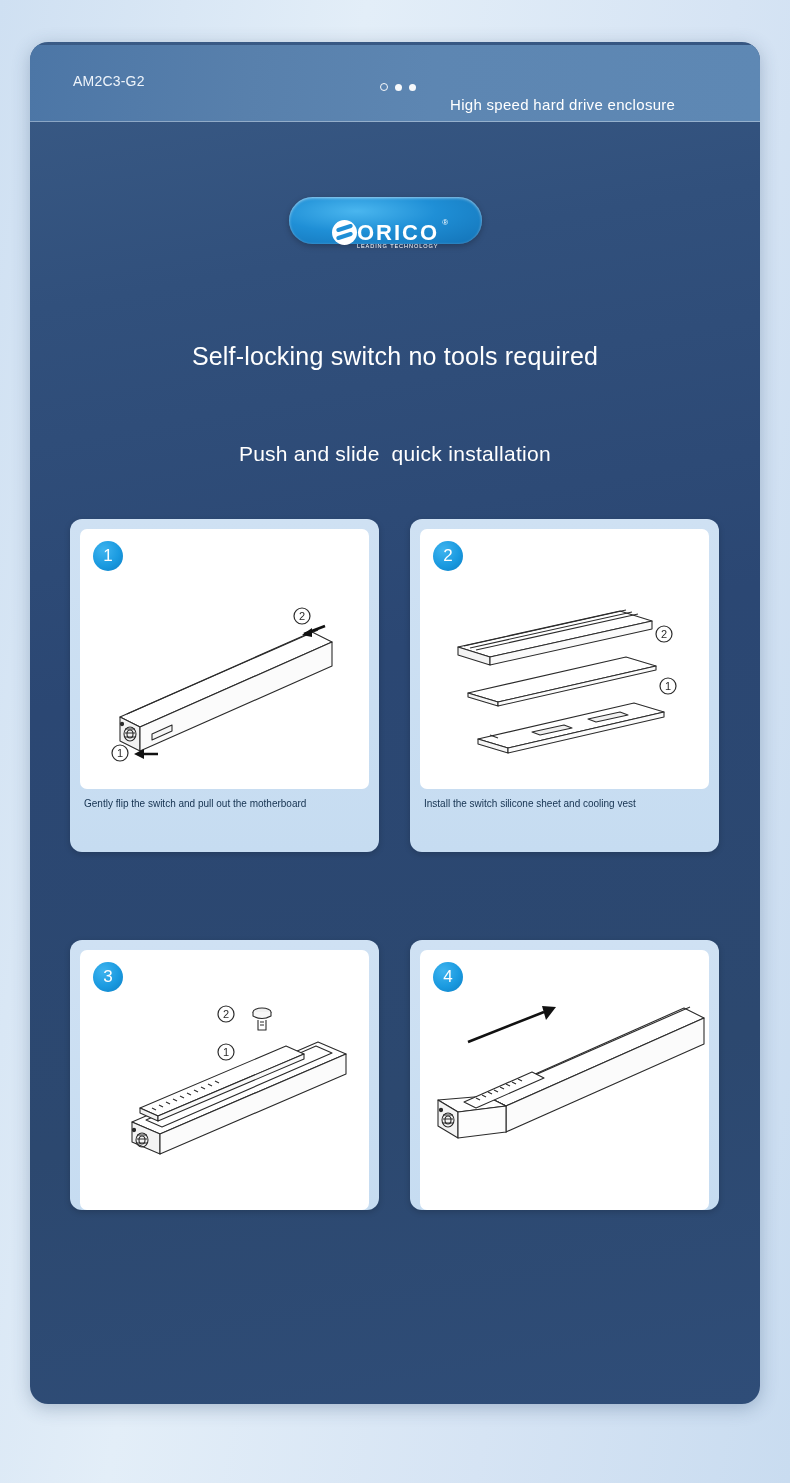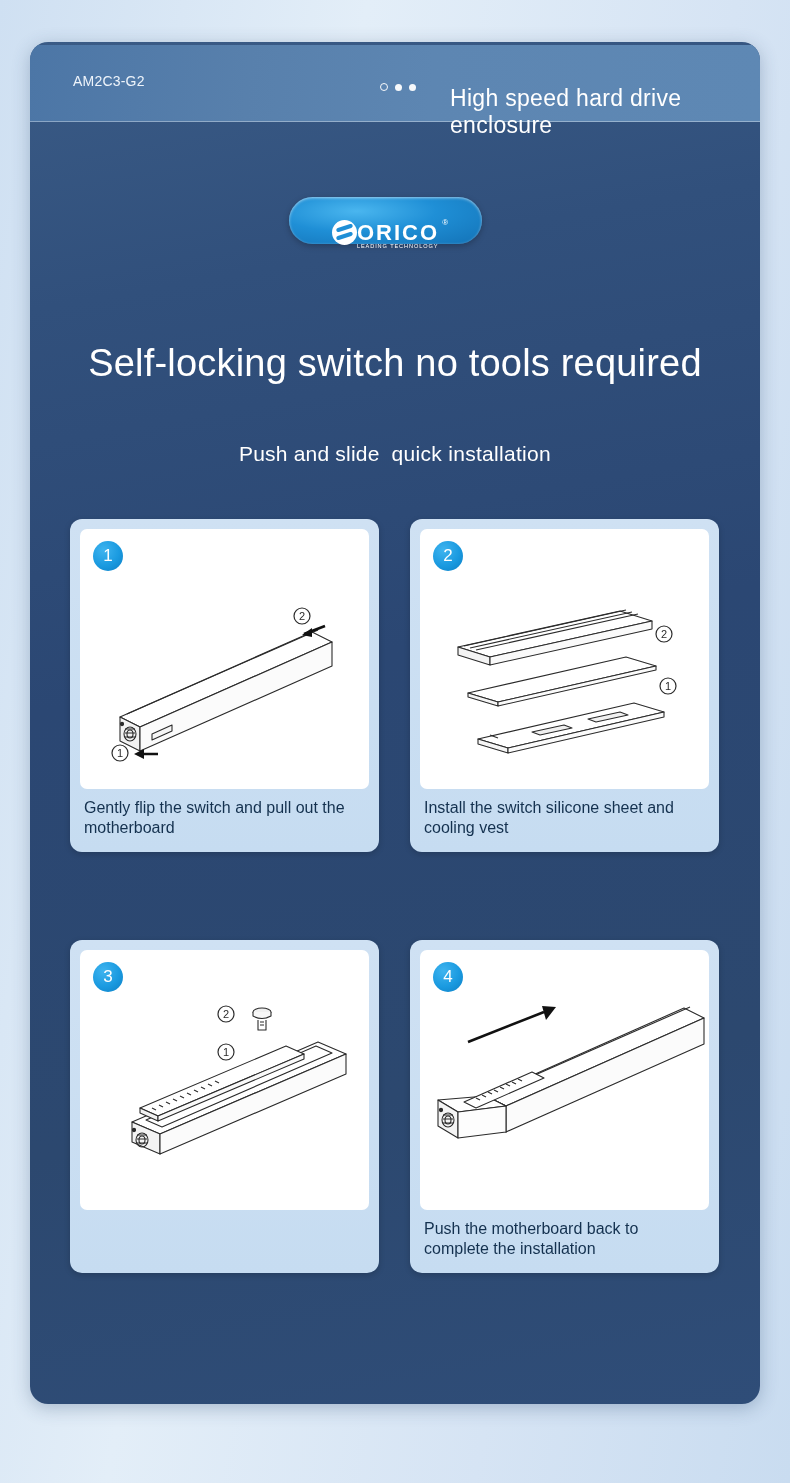--- a/index.html
+++ b/index.html
@@ -71,24 +71,23 @@
     background: transparent;
     border: 1.4px solid #ffffff;
     width: 6px;
     height: 6px;
   }
   .header-title {
     position: absolute;
     left: 420px;
     top: 59px;
     transform: translateY(-50%);
-    font-size: 23px;
+    font-size: 15px;
     color: #ffffff;
     letter-spacing: 0.3px;
-    margin-top: 8px;
   }
 
   
   .logo-wrap {
     position: absolute;
     left: 259px;
     top: 155px;
     width: 193px;
     height: 47px;
     border-radius: 24px;
@@ -161,21 +160,21 @@
   }
 
   
   .headline {
     position: absolute;
     left: 0;
     top: 300px;
     width: 730px;
     text-align: center;
     color: #ffffff;
-    font-size: 38px;
+    font-size: 25px;
     font-weight: normal;
     letter-spacing: 0.2px;
   }
   .subline {
     position: absolute;
     left: 0;
     top: 400px;
     width: 730px;
     text-align: center;
     color: #ffffff;
@@ -225,21 +224,21 @@
     background: radial-gradient(circle at 35% 30%, #3fb4ef 0%, #1a9ae0 55%, #0d7fc4 100%);
     color: #ffffff;
     font-size: 17px;
     display: flex;
     align-items: center;
     justify-content: center;
     z-index: 5;
   }
   .caption {
     color: #14314f;
-    font-size: 16px;
+    font-size: 10px;
     line-height: 1.25;
     padding: 9px 4px 10px 4px;
     min-height: 44px;
   }
 
   svg { display: block; }
 </style>
 </head>
 <body>
 
@@ -453,20 +452,19 @@
                 <line x1="92" y1="132" x2="96" y2="134"></line>
                 <line x1="98" y1="129" x2="102" y2="131"></line>
               </g>
 
               <g stroke="#111" stroke-width="2.6" fill="none">
                 <line x1="48" y1="92" x2="124" y2="62"></line>
               </g>
               <polygon points="136,57 122,56 126,70" fill="#111"></polygon>
             </svg>
           </div>
-          <div class="caption">Push the motherboard back to complete the installation</div>
         </div>
 
       </div>
     </div>
 
   </div>
 </div>
 
 </body></html>

